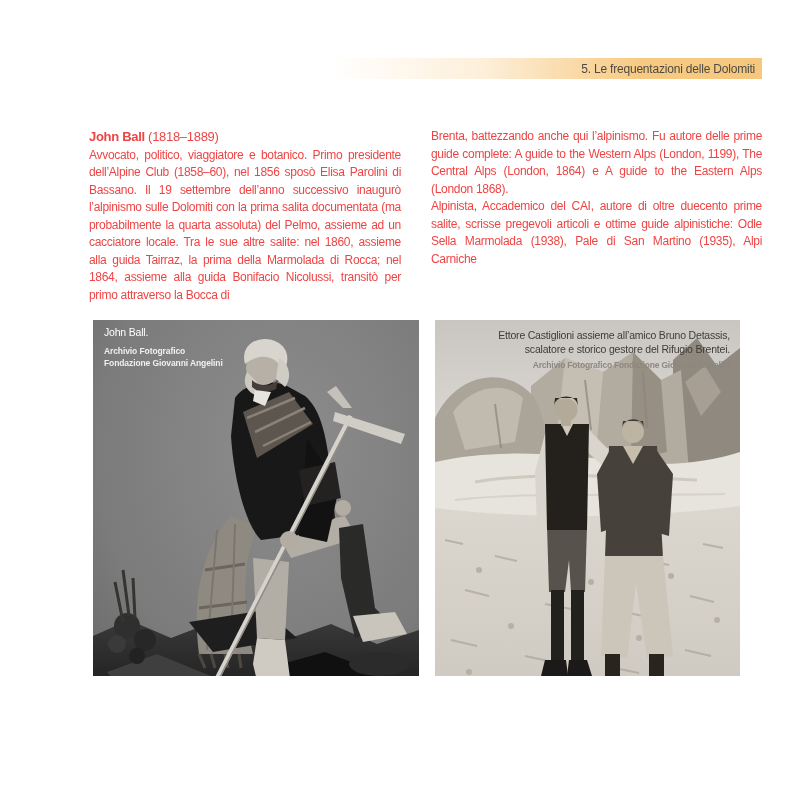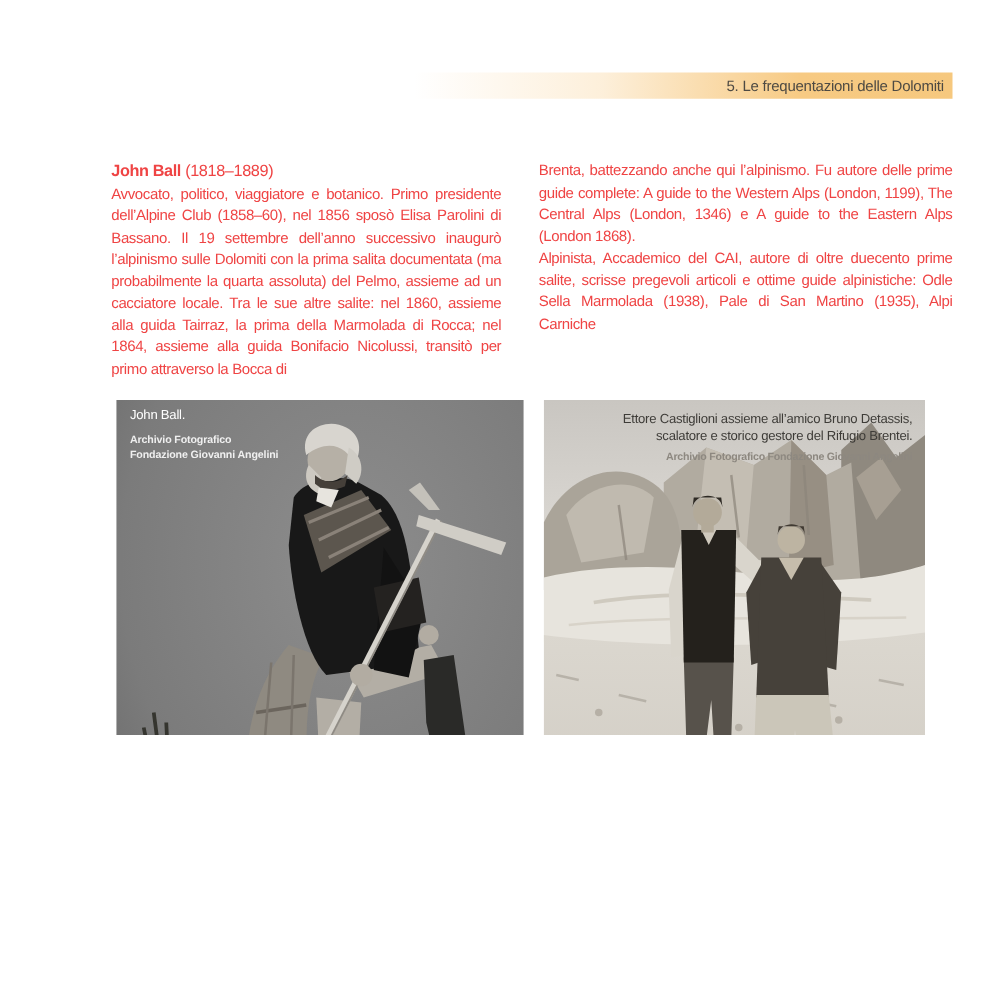--- a/index.html
+++ b/index.html
@@ -1,17 +1,17 @@
 <!DOCTYPE html>
 <html><head>
 <meta charset="utf-8">
 <style>
   html,body { margin:0; padding:0; background:#ffffff; }
   .page {
-    position:relative; width:800px; height:588px; background:#ffffff;
+    position:relative; width:800px; height:676px; background:#ffffff;
     font-family:"Liberation Sans", sans-serif; overflow:hidden;border-radius:30px;
     -webkit-font-smoothing:antialiased;
   }
   
   .band {
     position:absolute; left:331px; top:58px; width:431px; height:21px;
     background:linear-gradient(90deg, rgba(248,203,133,0) 0%, rgba(248,203,133,0.30) 35%, #f7ca83 72%, #f6c87e 100%);
     display:flex; align-items:center; justify-content:flex-end;
     padding-right:7px; box-sizing:border-box;
     font-size:12px; letter-spacing:-0.2px; color:#4e4a43;
@@ -60,21 +60,21 @@
   <div class="band">
     <span>5. Le frequentazioni delle Dolomiti</span>
   </div>
 
   <div class="col col-left">
     <span class="entry-heading"><b>John Ball</b><span class="dates"> (1818–1889)</span></span>
     <p>Avvocato, politico, viaggiatore e botanico. Primo presidente dell’Alpine Club (1858–60), nel 1856 sposò Elisa Parolini di Bassano. Il 19 settembre dell’anno successivo inaugurò l’alpinismo sulle Dolomiti con la prima salita documentata (ma probabilmente la quarta assoluta) del Pelmo, assieme ad un cacciatore locale. Tra le sue altre salite: nel 1860, assieme alla guida Tairraz, la prima della Marmolada di Rocca; nel 1864, assieme alla guida Bonifacio Nicolussi, transitò per primo attraverso la Bocca di</p>
   </div>
 
   <div class="col col-right">
-    <p><span>Brenta, battezzando anche qui l’alpinismo. Fu autore delle prime guide complete: </span><span class="it">A guide to the Western Alps</span><span> (London, 1199), </span><span class="it">The Central Alps</span><span> (London, 1346) e </span><span class="it">A guide to the Eastern Alps</span><span> (London 1868).</span></p>
+    <p><span>Brenta, battezzando anche qui l’alpinismo. Fu autore delle prime guide complete: </span><span class="it">A guide to the Western Alps</span><span> (London, 1199), </span><span class="it">The Central Alps</span><span> (London, 1864) e </span><span class="it">A guide to the Eastern Alps</span><span> (London 1868).</span></p>
     <p><span>Alpinista, Accademico del CAI, autore di oltre duecento prime salite, scrisse pregevoli articoli e ottime guide alpinistiche: </span><span class="it">Odle Sella Marmolada</span><span> (1938), </span><span class="it">Pale di San Martino</span><span> (1935), </span><span class="it">Alpi Carniche</span></p>
   </div>
 
   <div class="photo photo-right">
     <svg viewBox="0 0 305 408" preserveAspectRatio="none">
       <defs>
         <linearGradient id="rpsky" x1="0" y1="0" x2="0" y2="1">
           <stop offset="0%" stop-color="#c9c6c1"></stop>
           <stop offset="40%" stop-color="#e4e1dc"></stop>
           <stop offset="100%" stop-color="#edebe6"></stop>

